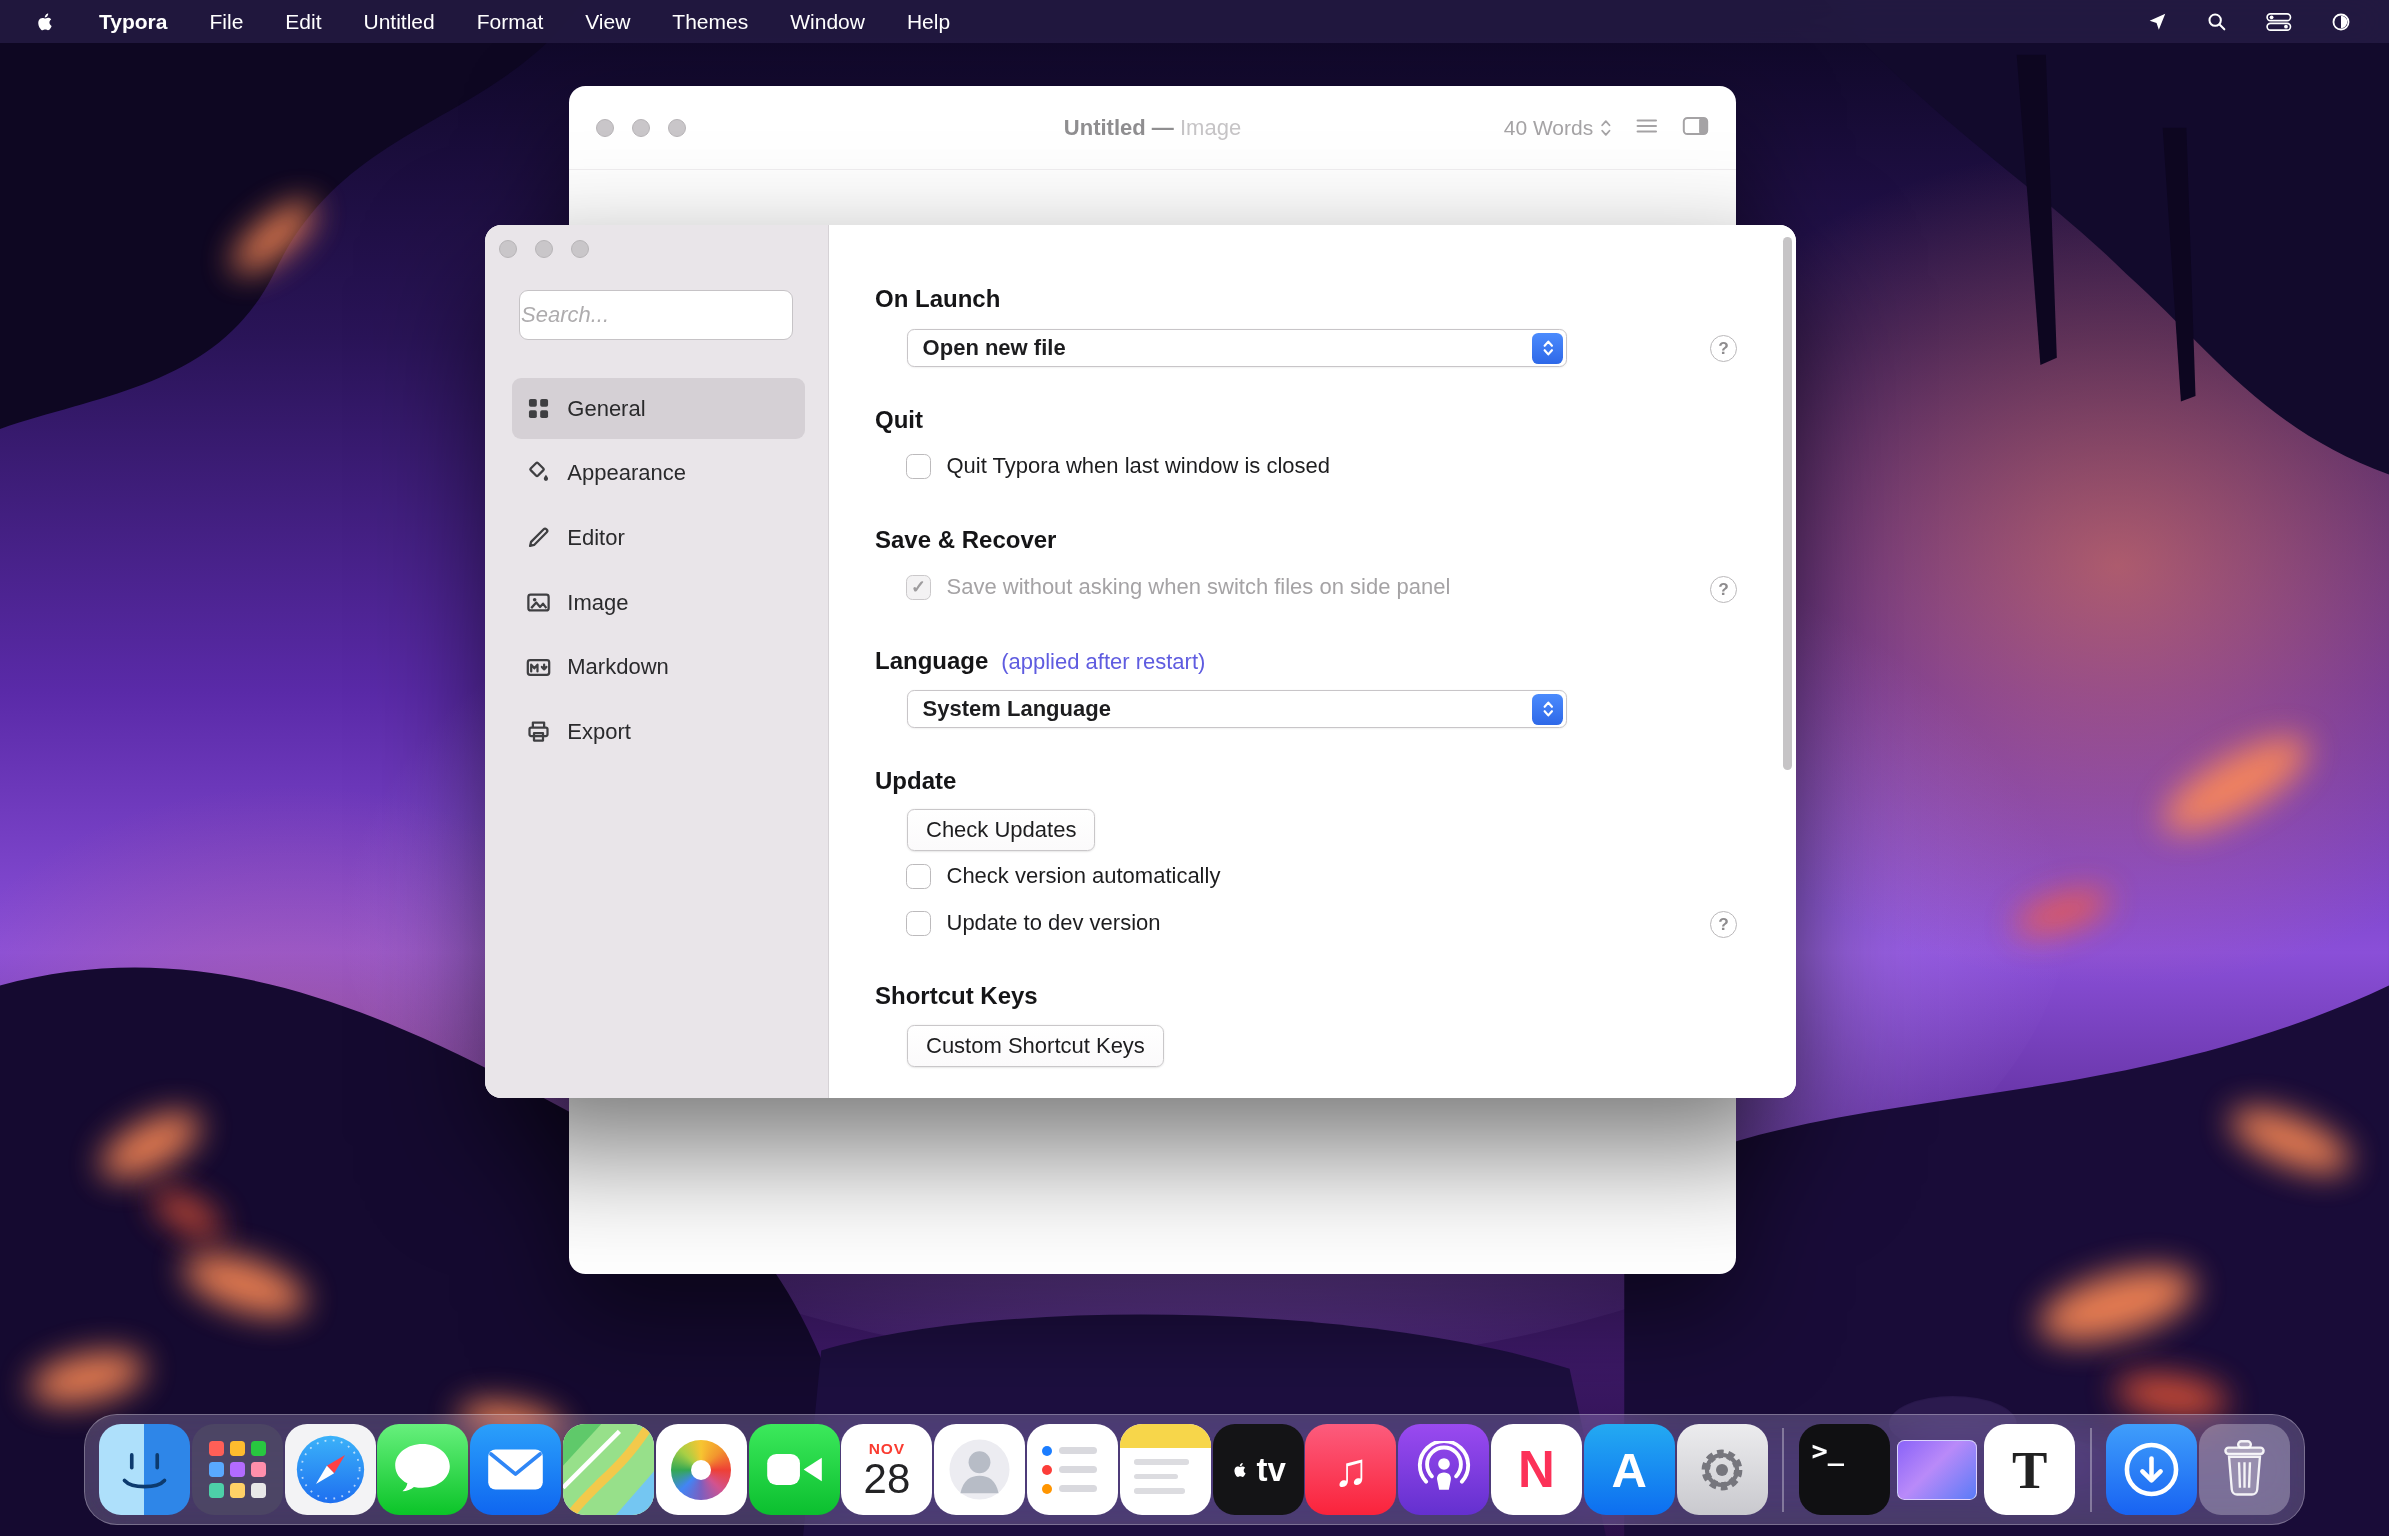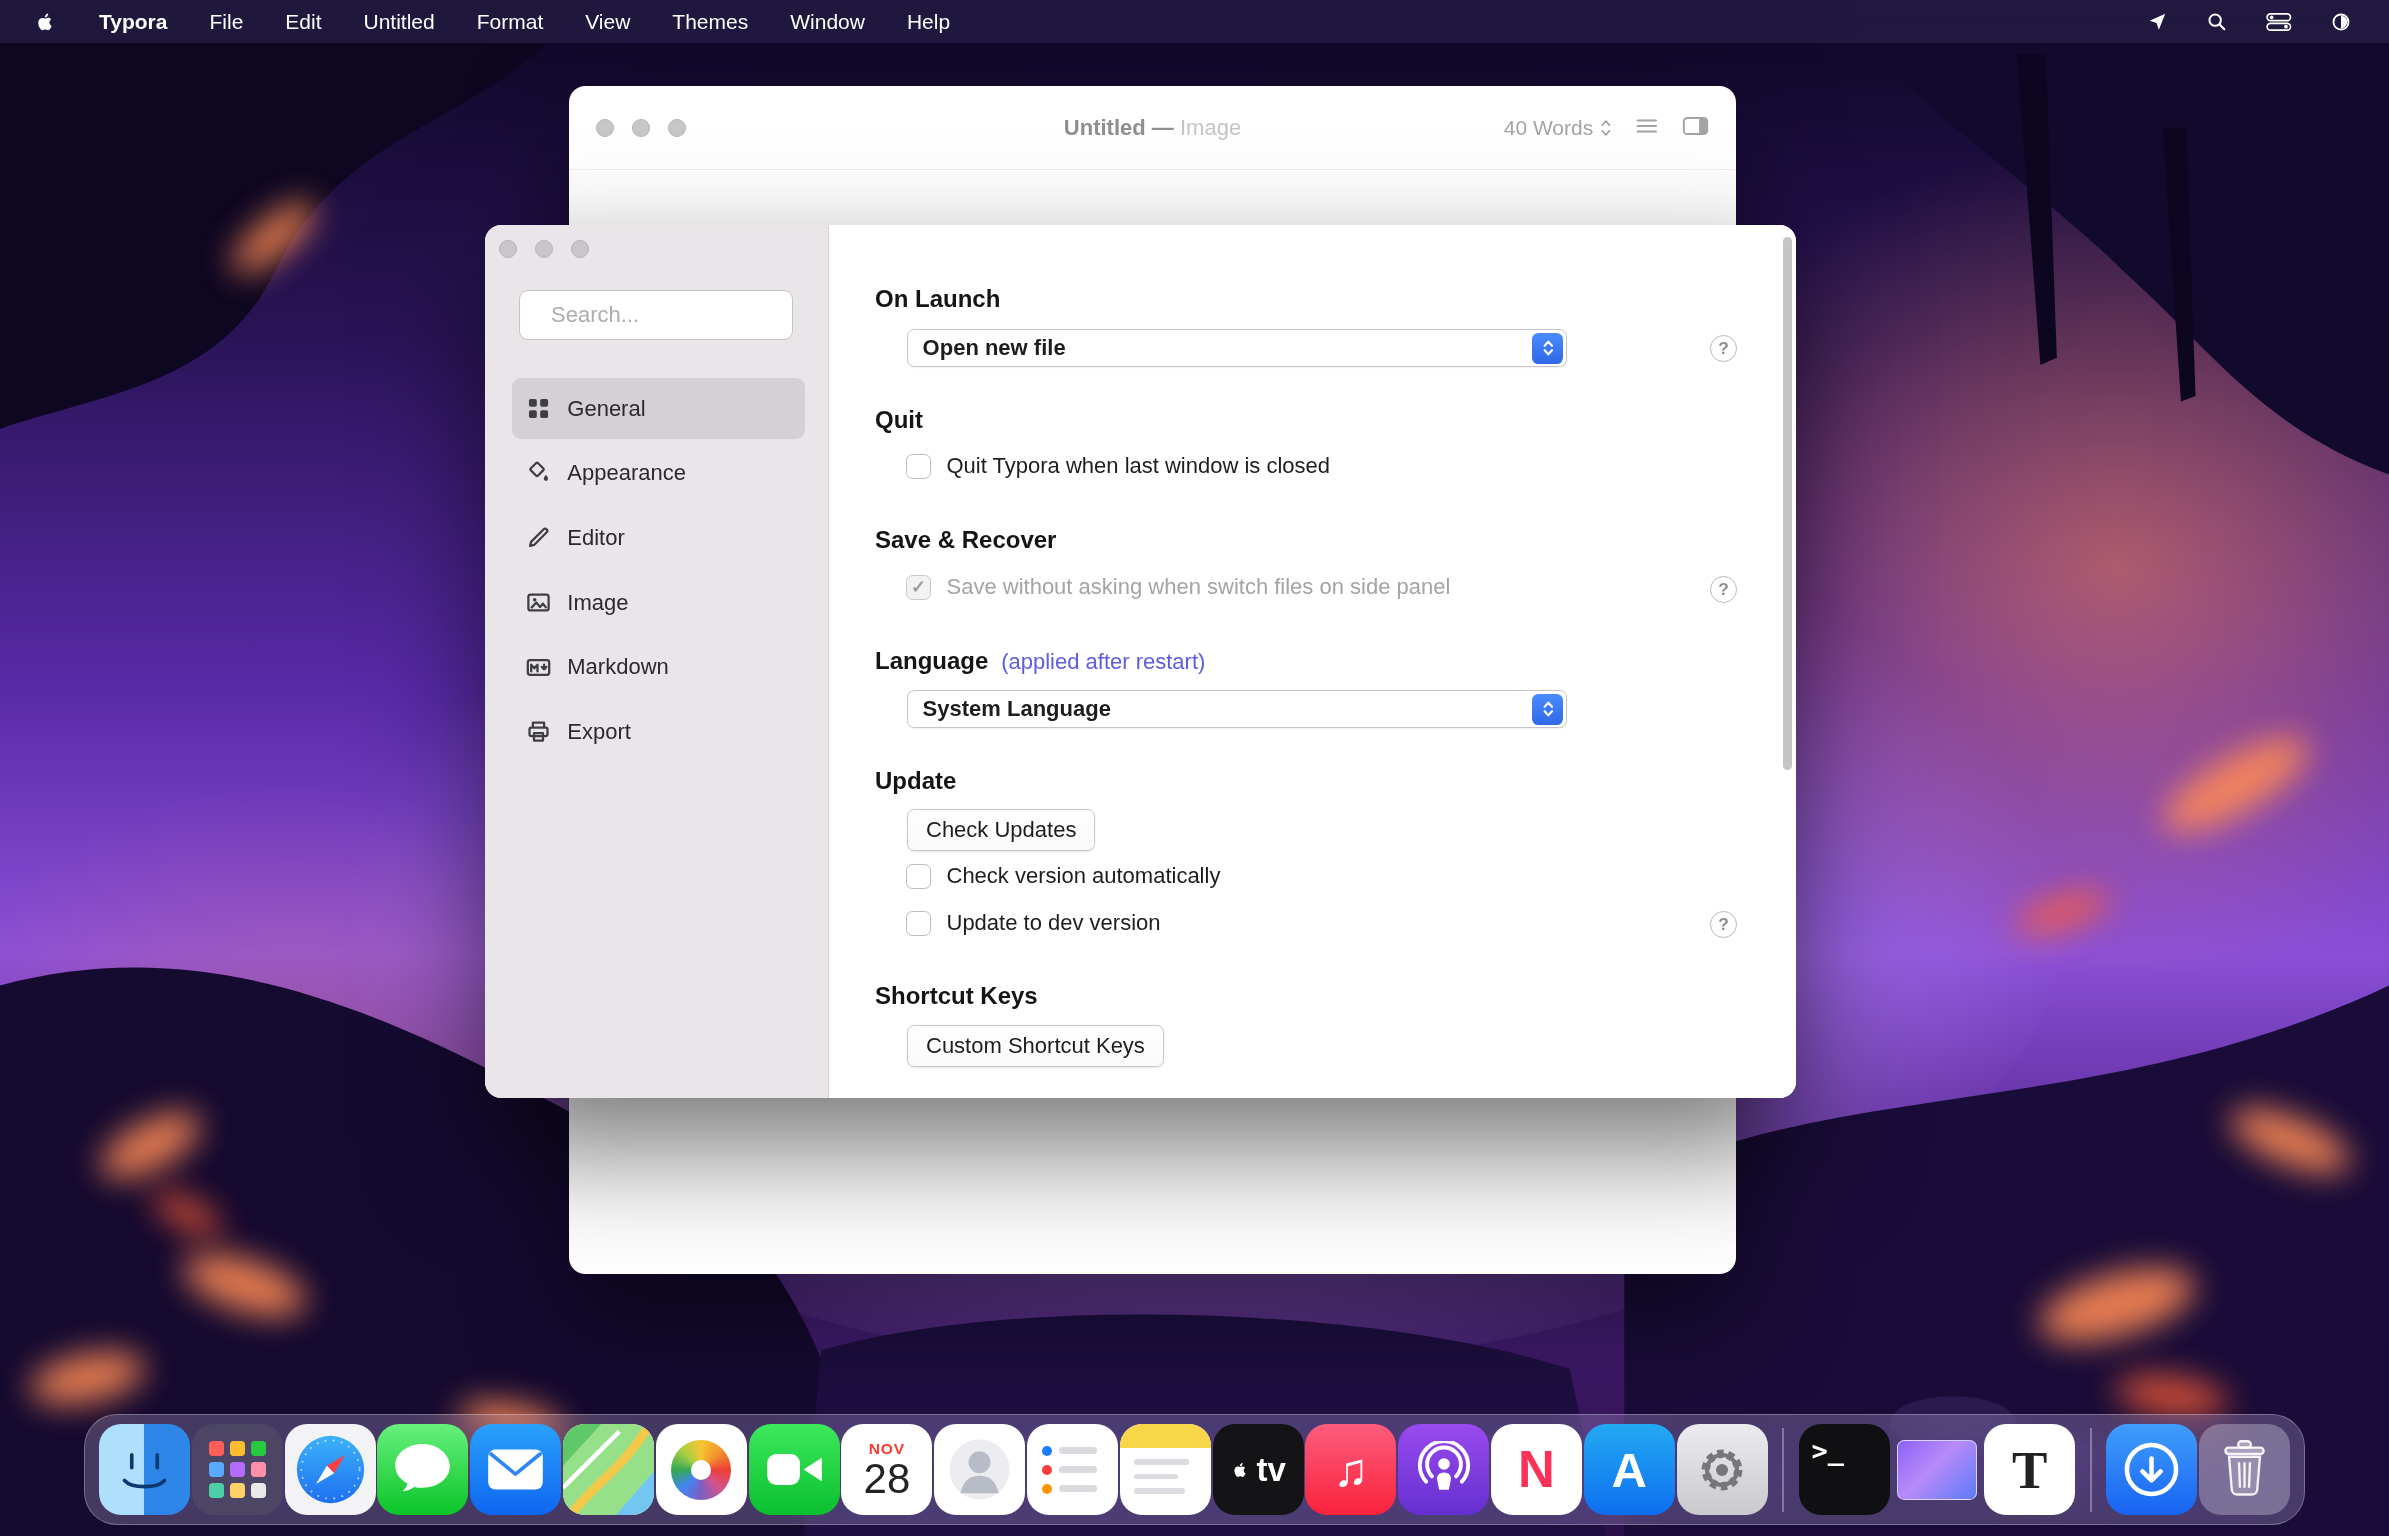--- a/index.html
+++ b/index.html
@@ -52,22 +52,23 @@
     background:#ffffff; box-shadow:0 49px 119px rgba(0,0,0,0.55);
   }
   .prefs-sidebar {
     width:344px; background:#e9e5e9; border-right:0.9px solid #d6d2d6;
     position:relative; flex-shrink:0;
   }
   .prefs-sidebar .traffic { position:absolute; top:14.6px; left:13.7px; }
   .search {
     position:absolute; top:65px; left:34px; width:274px; height:50px;
     border:0.9px solid #c6c3c6; border-radius:9px; background:#ffffff;
-    font-size:22px; padding:0 31px; color:#14532d; outline:none;
+    font-size:22px; padding:0 1px; color:#14532d; outline:none;
     font-family:"Liberation Sans", sans-serif;
+    font-style:italic;
   }
   .search::placeholder { color:#aeacae; }
   .nav { position:absolute; top:153px; left:27px; width:293px; }
   .nav-item {
     height:61px; margin-bottom:3.7px; border-radius:9px; display:flex;
     align-items:center; padding:0 12.8px; gap:15.5px; font-size:22px; color:#2a2a2c;
   }
   .nav-item.selected { background:#d5d0d5; }
   .si { flex-shrink:0; }
 

